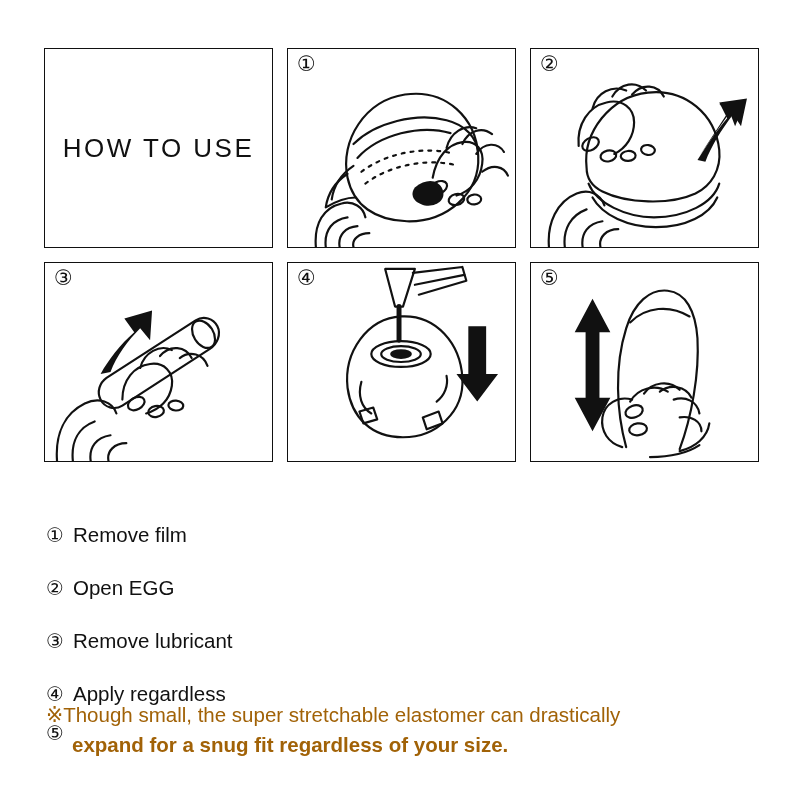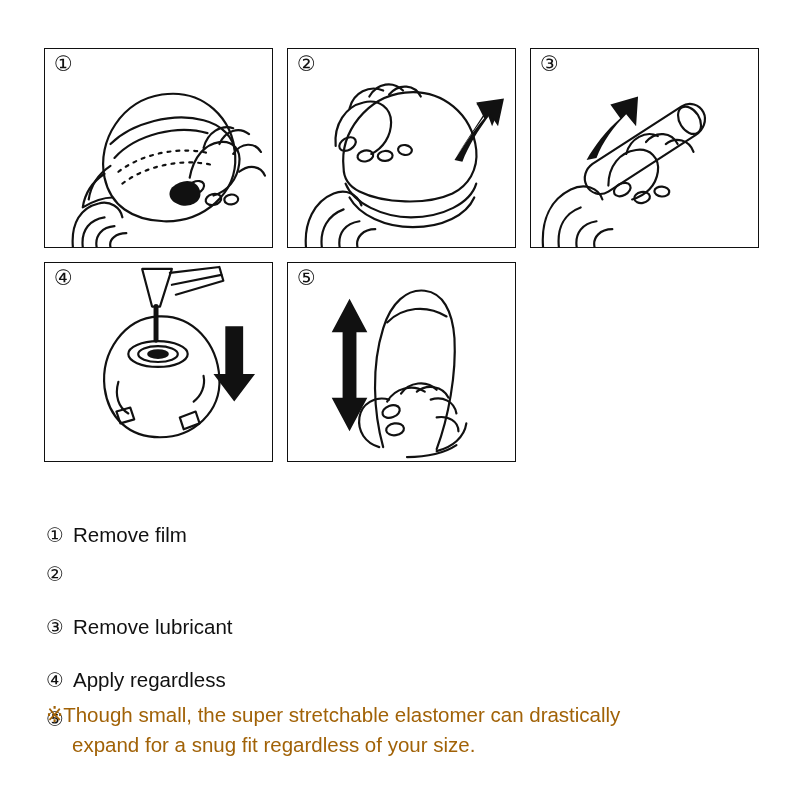--- a/index.html
+++ b/index.html
@@ -98,29 +98,33 @@
     font-size: 20.5px;
     line-height: 29px;
     color: #a16207;
   }
   .note .note-mark {
     font-family: "DejaVu Sans", sans-serif;
   }
   .note .note-line2 {
     display: block;
     padding-left: 26px;
+    font-weight: bold;
   }
 </style>
 </head>
 <body>
 
 <div class="sheet">
 
   <div class="grid">
 
+    <div class="panel title-panel">
+      <span class="title-text">HOW TO USE</span>
+    </div>
 
     <div class="panel">
       <span class="num">①</span>
       <svg class="art" viewBox="0 0 229 200">
         <g fill="none" stroke="#111111" stroke-width="2.2" stroke-linecap="round" stroke-linejoin="round">
 
           <path d="M60 130 C52 92 78 52 118 46 C160 40 190 70 192 108 C194 146 160 175 120 174 C88 173 66 158 60 130 Z"></path>
 
           <path d="M66 96 C88 74 130 64 160 72 C180 77 190 90 192 104"></path>
           <path d="M70 110 C92 86 134 76 164 85"></path>
@@ -260,20 +264,21 @@
 
   </div>
 
   <div class="legend">
     <div class="legend-row">
       <span class="mark">①</span>
       <span class="txt">Remove film</span>
     </div>
     <div class="legend-row">
       <span class="mark">②</span>
+      <span class="txt">Open EGG</span>
     </div>
     <div class="legend-row">
       <span class="mark">③</span>
       <span class="txt">Remove lubricant</span>
     </div>
     <div class="legend-row">
       <span class="mark">④</span>
       <span class="txt">Apply regardless</span>
     </div>
     <div class="legend-row">

